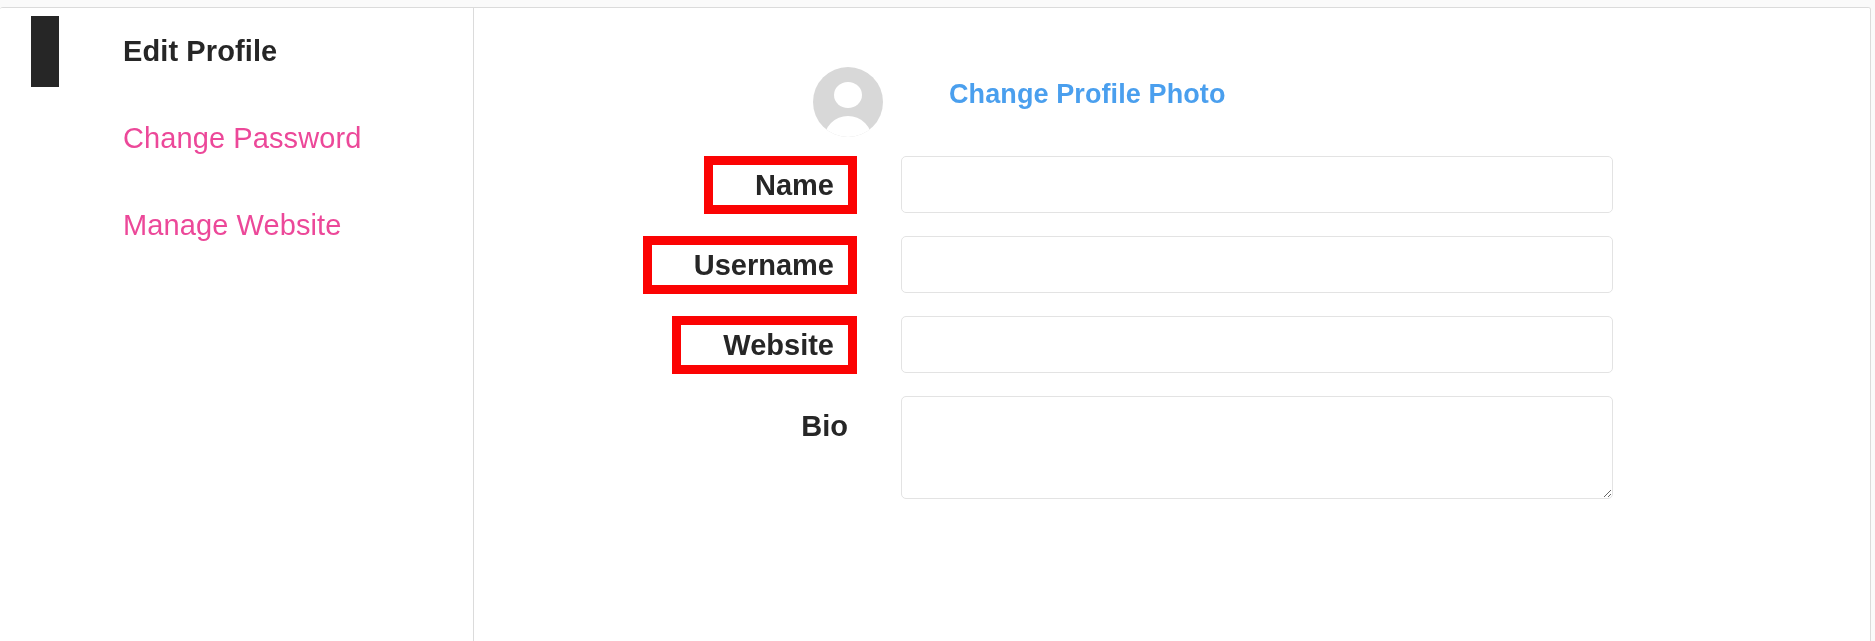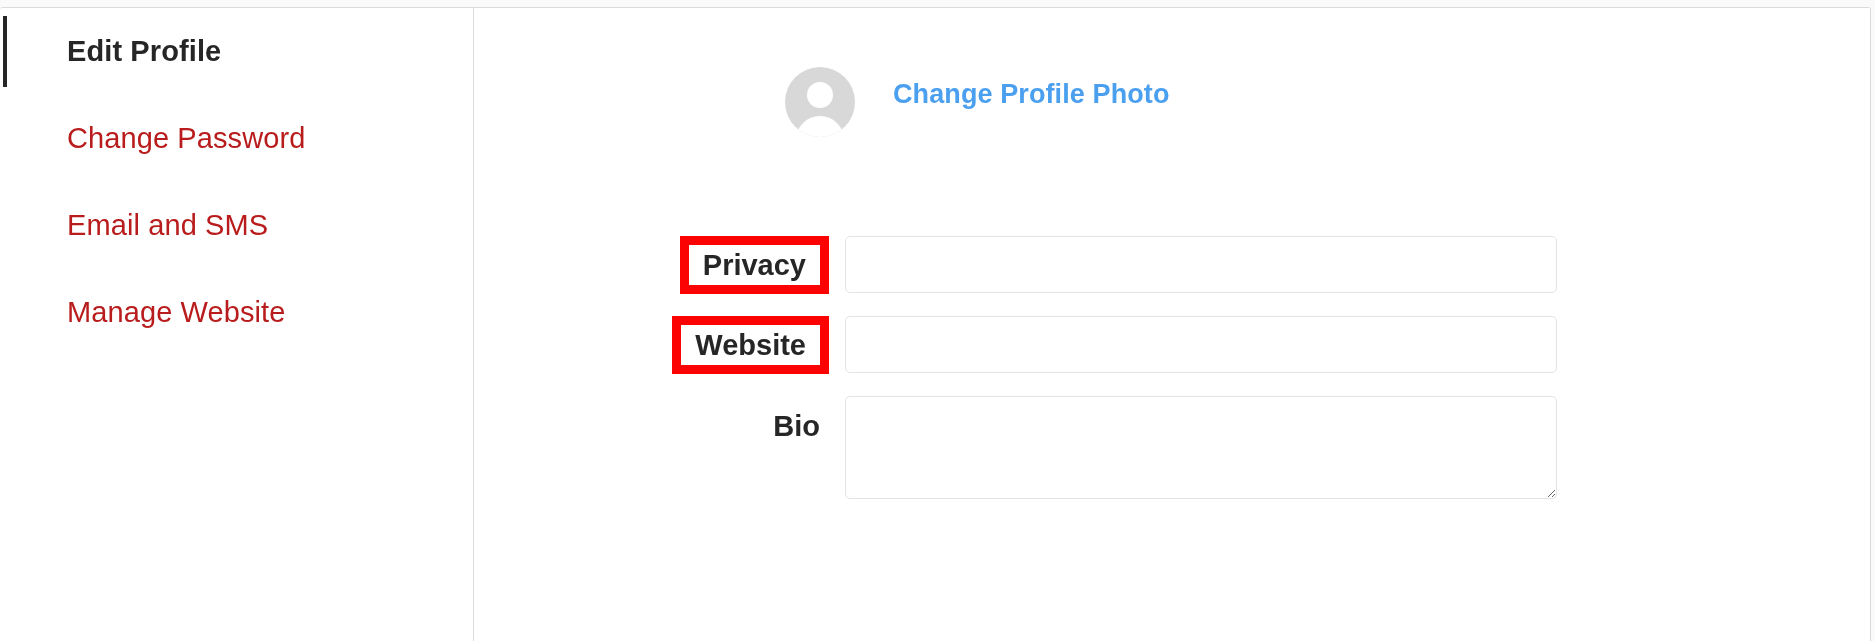--- a/index.html
+++ b/index.html
@@ -1,15 +1,15 @@
 <!DOCTYPE html>
 <html><head>
 <meta charset="utf-8">
 <style>
-  * { box-sizing: border-box; }
+  * { box-sizing: border-box; padding-left: 28px; }
   html, body {
     margin: 0; padding: 0;
     width: 1875px; height: 641px;
     background: #fafafa;
     font-family: "Liberation Sans", "DejaVu Sans", sans-serif;
     overflow: hidden;
   }
 
   #page {
     position: relative;
@@ -47,21 +47,21 @@
     width: 474px;
   }
 
   .nav-item {
     position: relative;
     height: 87px;
     display: flex;
     align-items: center;
     padding-left: 67px;
     font-size: 29px;
-    color: #b91c1c;
+    color: #ec4899;
     font-weight: 400;
     letter-spacing: 0.1px;
     cursor: pointer;
     user-select: none;
   }
   .nav-item.active {
     font-weight: 700;
     color: #262626;
   }
   .nav-item.active .active-bar {
@@ -222,23 +222,20 @@
         <div class="nav-item active">
           <span class="active-bar"></span>
           <span>Edit Profile</span>
         </div>
 
         <div class="nav-item">
           <span>Change Password</span>
         </div>
 
 
-        <div class="nav-item">
-          <span>Email and SMS</span>
-        </div>
 
         <div class="nav-item">
           <span>Manage Website</span>
         </div>
 
 
       </div>
     </div>
 
     <div class="main">
@@ -246,25 +243,35 @@
       <div class="row avatar-row">
         <div class="avatar-cell">
           <div class="avatar">
             <div class="head"></div>
             <div class="body"></div>
           </div>
         </div>
         <div class="change-photo">Change Profile Photo</div>
       </div>
 
+      <div class="row field-row row-name">
+        <div class="label-cell">
+          <div class="label-boxed">
+            <span class="txt">Name</span>
+          </div>
+        </div>
+        <div class="input-cell">
+          <input class="text-input" type="text" placeholder="" style="">
+        </div>
+      </div>
 
       <div class="row field-row row-username">
         <div class="label-cell">
           <div class="label-boxed">
-            <span class="txt">Privacy</span>
+            <span class="txt">Username</span>
           </div>
         </div>
         <div class="input-cell">
           <input class="text-input" type="text" placeholder="" style="">
         </div>
       </div>
 
       <div class="row field-row row-website">
         <div class="label-cell">
           <div class="label-boxed">

